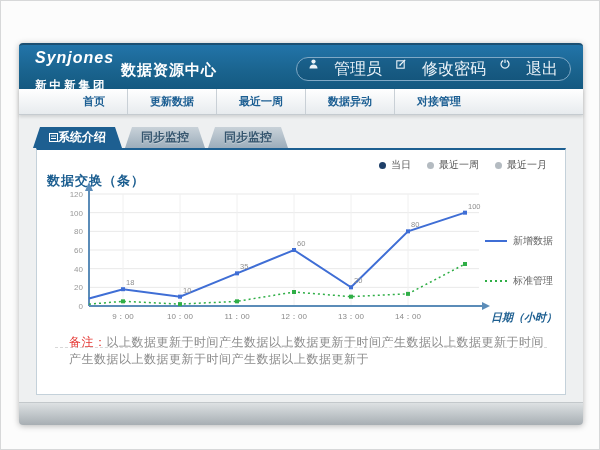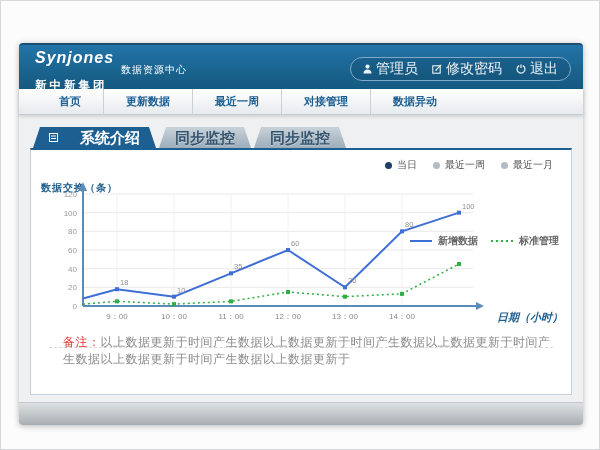--- a/index.html
+++ b/index.html
@@ -17,61 +17,61 @@
   }
   
   .header{
     position:absolute;left:0;top:0;right:0;height:46px;
     background:linear-gradient(180deg,#2274a9 0%,#1a648f 55%,#14587f 100%);
     border-top:2px solid #1b4f72;border-radius:4px 4px 0 0;padding-left:23px;
   }
   .brand{position:absolute;left:16px;top:5px;color:#fff;line-height:1;}
   .brand-en{font-size:16px;font-weight:bold;font-style:italic;letter-spacing:1px;}
   .brand-cn{font-size:11.5px;font-weight:bold;letter-spacing:3px;margin-top:14px;}
-  .app-title{position:absolute;left:102px;top:0;height:46px;line-height:50px;color:#fff;font-size:10px;letter-spacing:1px;}
+  .app-title{position:absolute;left:102px;top:0;height:46px;line-height:50px;color:#fff;font-size:15px;letter-spacing:1px;font-weight:bold;}
   .user-pill{
     position:absolute;right:12px;top:12px;height:22px;display:flex;align-items:center;
     gap:14px;padding:0 12px;border:1px solid #7fa9c6;border-radius:12px;
     background:rgba(10,50,80,0.18);
   }
-  .pill-item{display:flex;align-items:center;gap:4px;color:#eaf2f8;font-size:14px;cursor:pointer;white-space:nowrap;}
+  .pill-item{display:flex;align-items:flex-start;gap:16px;color:#eaf2f8;font-size:16px;cursor:pointer;white-space:nowrap;}
   .pill-item svg{display:block;}
   
   .nav{
     position:absolute;left:0;top:46px;right:0;height:25px;
     background:linear-gradient(180deg,#ffffff,#e7ebee);
-    border-bottom:1px solid #c5cbd0;box-shadow:0 2px 3px rgba(0,0,0,0.12);
+    border-bottom:1px solid #c5cbd0;box-shadow:0 2px 3px rgba(0,0,0,0.12);padding-left:24px;
   }
   .nav-list{display:flex;padding-left:18px;height:25px;}
   .nav-item{
     font-size:11px;font-weight:bold;color:#1b5e92;line-height:25px;
     padding:0 22px;cursor:pointer;white-space:nowrap;
   }
   .nav-item + .nav-item{border-left:1px solid #c9d0d6;}
   
   .content{position:absolute;left:0;top:72px;right:0;bottom:22px;}
   .tabrow{display:flex;align-items:flex-end;height:21px;margin:12px 0 0 14px;position:relative;z-index:2;}
   .tab{
-    height:21px;line-height:21px;padding:0 16px;font-size:15px;font-weight:bold;
-    margin-right:3px;cursor:pointer;display:flex;align-items:center;gap:22px;
+    height:21px;line-height:21px;padding:0 16px;font-size:12px;font-weight:bold;
+    margin-right:3px;cursor:pointer;display:flex;align-items:center;gap:0;
     clip-path:polygon(7px 0, calc(100% - 7px) 0, 100% 100%, 0 100%);
   }
   .tab.active{background:#1d5f91;color:#fff;}
   .tab.inactive{background:linear-gradient(180deg,#c9d2d9,#9cadbb);color:#35556e;text-shadow:0 1px 0 rgba(255,255,255,0.35);}
   .panel{
-    position:relative;margin:0 11px;height:244px;background:#fff;
+    position:relative;margin:0 17px;height:244px;background:#fff;
     border:1px solid #c4d1da;border-top:2px solid #1d5f91;padding-left:11px;
   }
   .radios{position:absolute;top:8px;right:18px;display:flex;gap:16px;align-items:center;}
   .radio-item{display:flex;align-items:center;gap:5px;font-size:10px;color:#555;cursor:pointer;}
   .dot{width:7px;height:7px;border-radius:50%;background:#b4bbc1;}
   .dot.sel{background:#1e3f68;}
-  .ylabel{position:absolute;left:10px;top:31px;font-size:10px;font-weight:bold;color:#1c5e90;letter-spacing:1px;}
+  .ylabel{position:absolute;left:10px;top:22px;font-size:13px;font-weight:bold;color:#1c5e90;letter-spacing:1px;}
   .chart{position:absolute;left:16px;top:26px;}
-  .serieslegend{position:absolute;right:12px;top:84px;display:flex;flex-direction:row;gap:13px;font-weight:bold;}
+  .serieslegend{position:absolute;right:12px;top:84px;display:flex;flex-direction:column;gap:26px;}
   .leg-row{display:flex;align-items:center;gap:6px;font-size:10px;color:#666;white-space:nowrap;}
   .xlabel{position:absolute;right:8px;top:160px;font-size:11px;font-weight:bold;color:#1c5e90;font-style:italic;}
   .notesep{position:absolute;left:18px;right:18px;bottom:46px;border-top:1px dashed #d8d8d8;}
   .note{position:absolute;left:32px;right:20px;bottom:26px;font-size:12px;color:#8b8b8b;letter-spacing:0.5px;}
   .note-pre{color:#e53935;}
   
   .footer{
     position:absolute;left:0;right:0;bottom:0;height:22px;
     background:linear-gradient(180deg,#dde1e3,#a7aeb3);
     border-top:1px solid #c3c8cb;border-radius:0 0 4px 4px;
@@ -112,22 +112,22 @@
           <span>退出</span>
         </span>
       </div>
     </div>
 
     <div class="nav">
       <div class="nav-list">
           <span class="nav-item">首页</span>
           <span class="nav-item">更新数据</span>
           <span class="nav-item">最近一周</span>
+          <span class="nav-item">数据异动</span>
           <span class="nav-item">对接管理</span>
-          <span class="nav-item">数据异动</span>
         </div>
     </div>
 
     <div class="content">
       <div class="tabrow">
           <div class="tab active">
             <svg width="9" height="9" viewBox="0 0 9 9">
               <rect x="0.5" y="0.5" width="8" height="8" fill="none" stroke="#fff" stroke-width="1"></rect>
               <line x1="2" y1="3" x2="7" y2="3" stroke="#fff" stroke-width="1"></line>
               <line x1="2" y1="5.5" x2="7" y2="5.5" stroke="#fff" stroke-width="1"></line>

